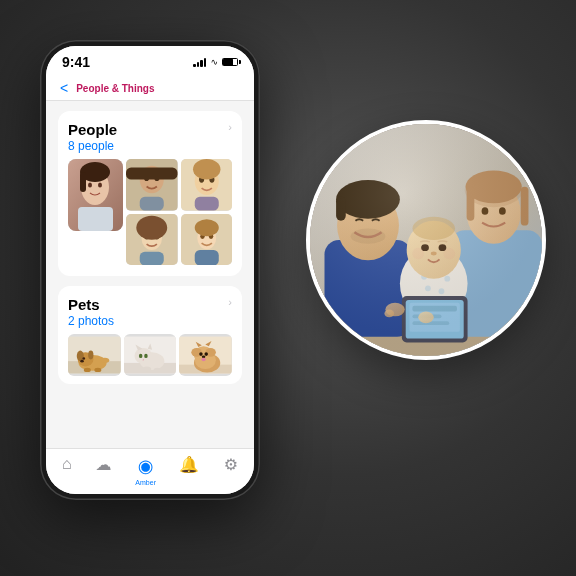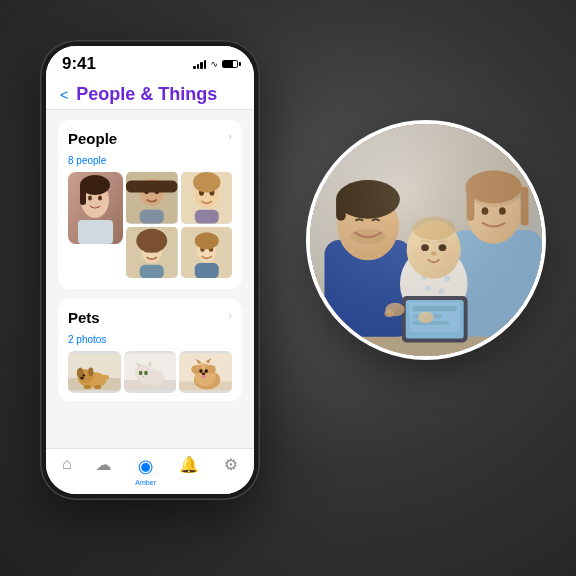--- a/index.html
+++ b/index.html
@@ -62,21 +62,21 @@
     .status-bar {
       background: #fff;
       padding: 8px 16px 4px;
       display: flex;
       justify-content: space-between;
       align-items: center;
       flex-shrink: 0;
     }
 
     .status-time {
-      font-size: 17px;
+      font-size: 14px;
       font-weight: 600;
       color: #000;
     }
 
     .status-icons {
       display: flex;
       gap: 4px;
       align-items: center;
     }
 
@@ -136,23 +136,23 @@
       border-bottom: 0.5px solid #e0e0e0;
     }
 
     .nav-back {
       font-size: 14px;
       color: #007AFF;
       cursor: pointer;
     }
 
     .nav-title {
-      font-size: 18px;
+      font-size: 10px;
       font-weight: 600;
-      color: #6d28d9;
+      color: #be185d;
     }
 
     
     .screen-content {
       flex: 1;
       overflow: hidden;
       background: #f5f5f5;
       padding: 10px 12px;
       display: flex;
       flex-direction: column;
@@ -173,23 +173,23 @@
       margin-bottom: 2px;
     }
 
     .section-title {
       font-size: 15px;
       font-weight: 600;
       color: #000;
     }
 
     .section-subtitle {
-      font-size: 10px;
+      font-size: 12px;
       color: #007AFF;
-      margin-top: 8px;
+      margin-top: 1px;
     }
 
     .section-chevron {
       font-size: 11px;
       color: #c7c7cc;
     }
 
     
     .people-grid {
       display: grid;

